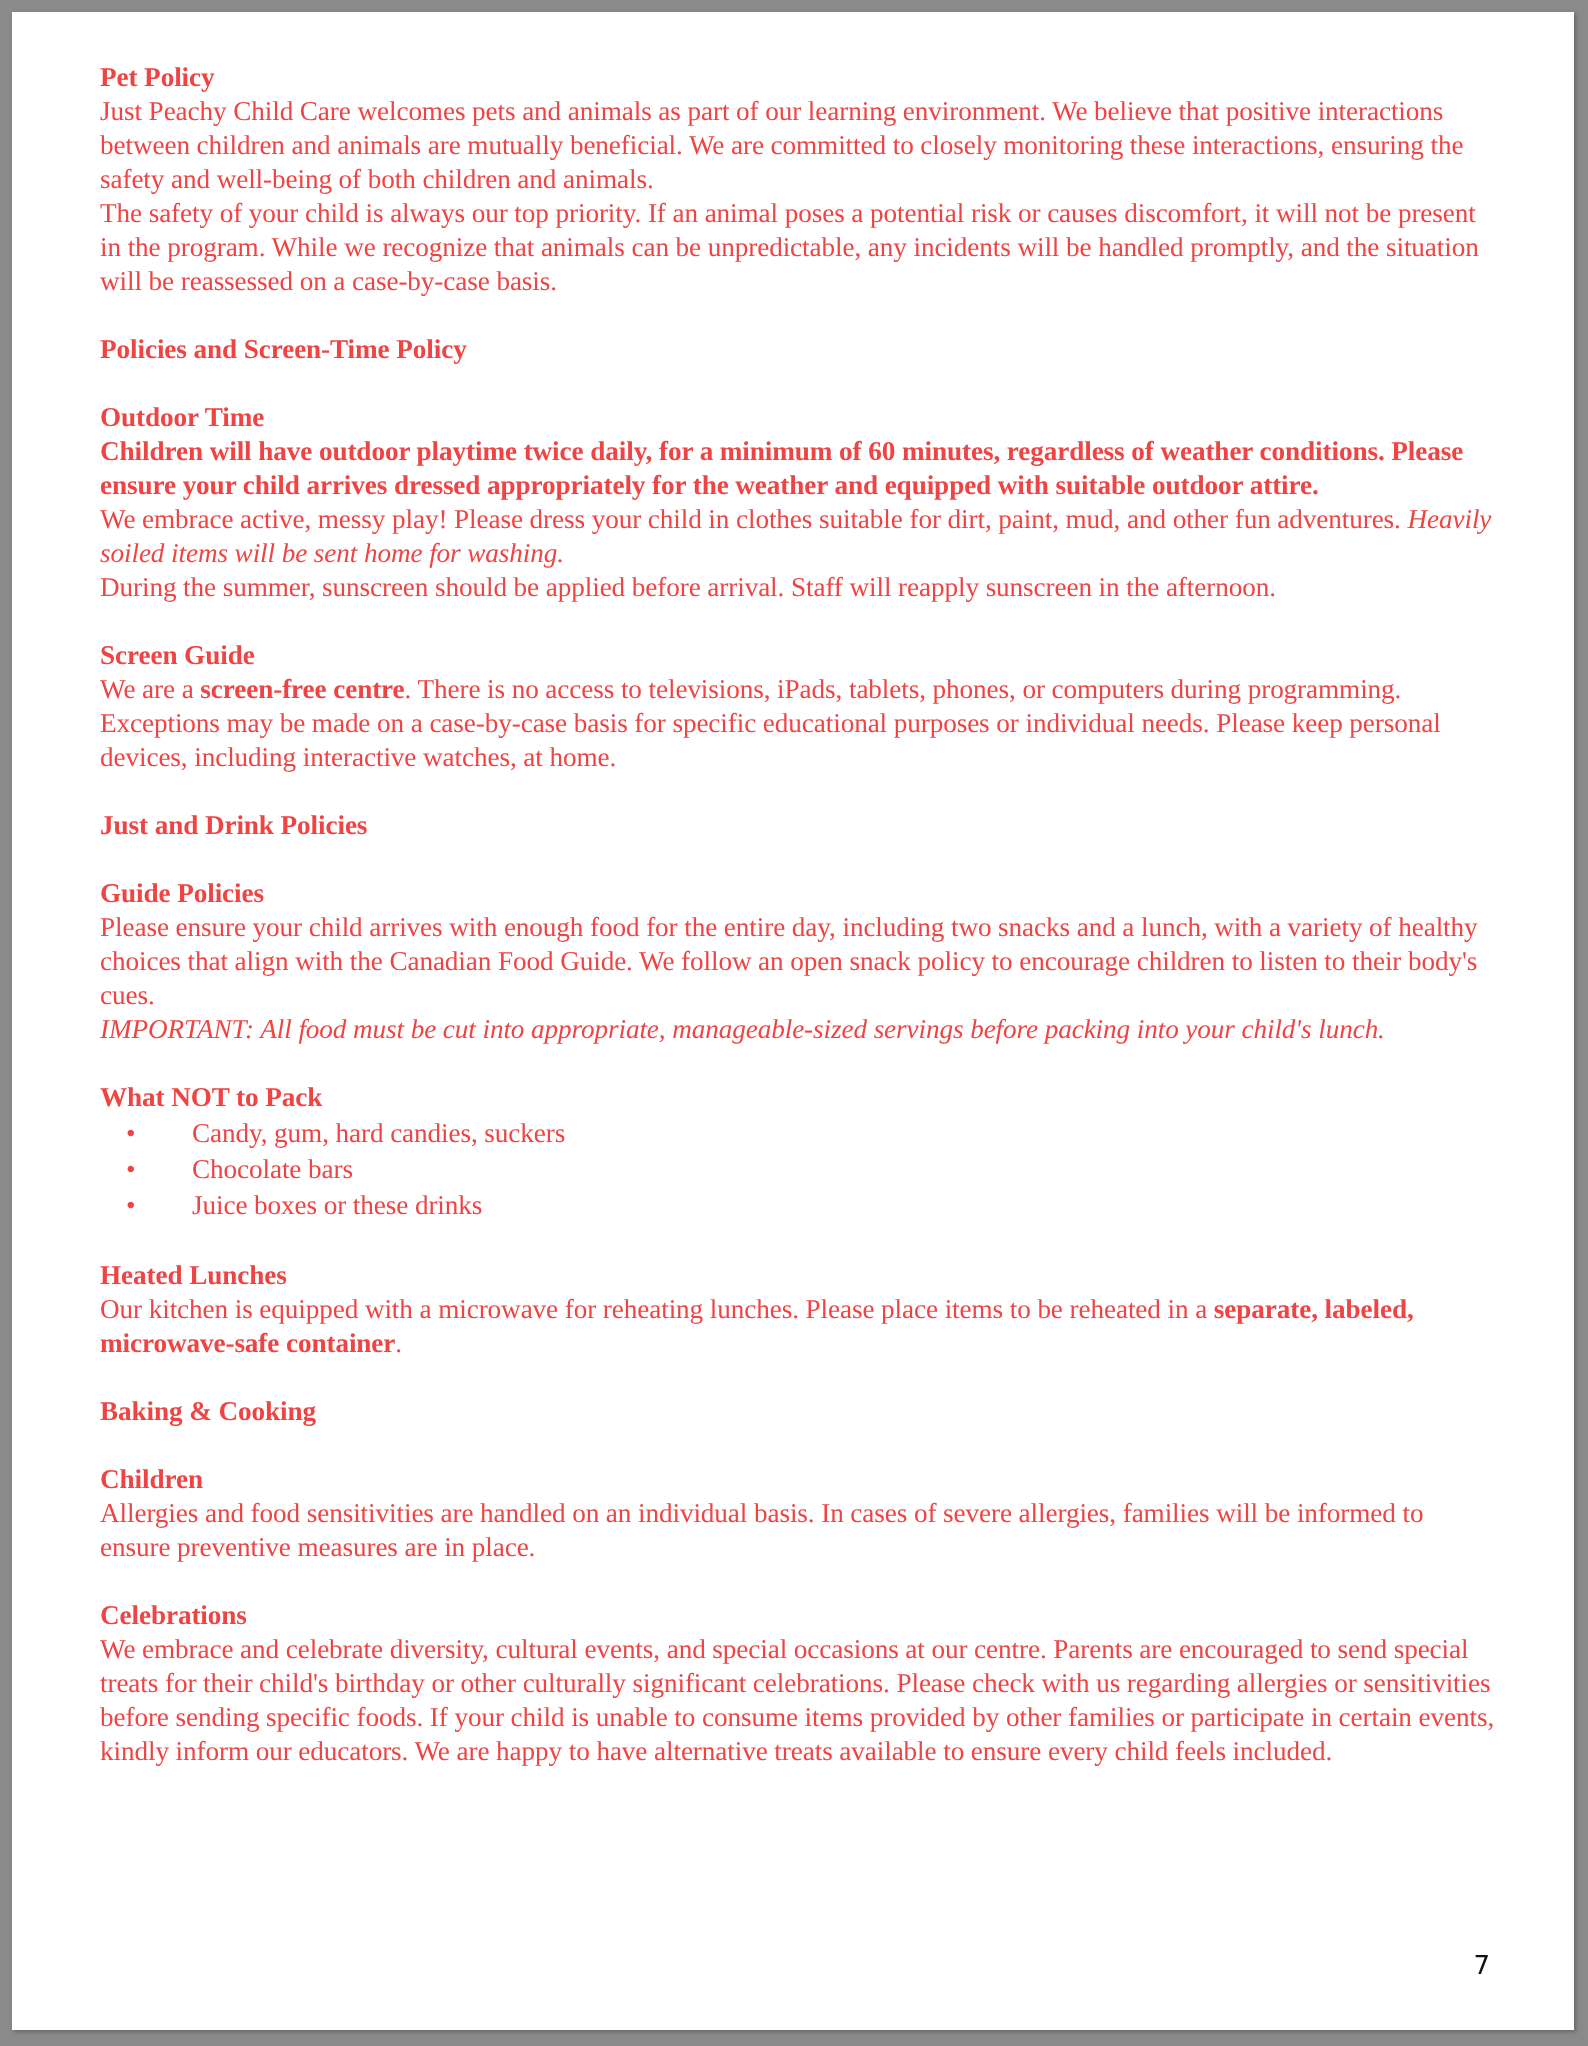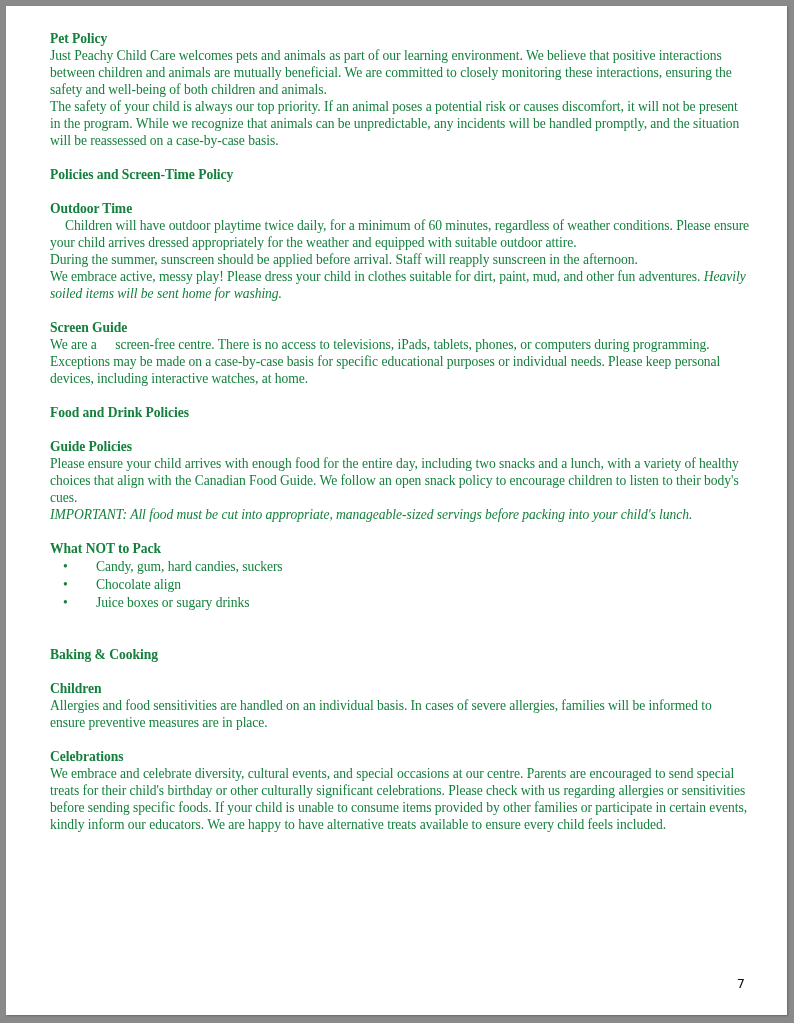--- a/index.html
+++ b/index.html
@@ -23,38 +23,38 @@
       box-shadow: 1px 1px 2px rgba(0,0,0,0.25);
     }
     .content {
       position: absolute;
       left: 44px;
       top: 24px;
       width: 700px;
       font-family: "Liberation Serif", "DejaVu Serif", serif;
       font-size: 13.6px;
       line-height: 17px;
-      color: #15803d;
+      color: #ef4444;
       letter-spacing: -0.05px;
     }
     .content p {
       margin: 0;
     }
     .heading {
       font-weight: bold;
       margin: 0;
     }
     .section-title {
       font-weight: bold;
       margin: 0;
     }
     .gap {
       height: 17px;
     }
-    b { font-weight: normal; margin-left: 15px; }
+    b { font-weight: bold; }
     i, .ital {
       font-style: italic;
     }
     ul.bullets {
       list-style: none;
       margin: 1px 0 0 0;
       padding: 0;
     }
     ul.bullets li {
       position: relative;
@@ -89,56 +89,60 @@
 
     <div class="gap"></div>
 
     <p class="section-title">Policies and Screen-Time Policy</p>
 
     <div class="gap"></div>
 
     <section>
       <p class="heading">Outdoor Time</p>
       <p><b>Children will have outdoor playtime twice daily, for a minimum of 60 minutes, regardless of weather conditions. Please ensure your child arrives dressed appropriately for the weather and equipped with suitable outdoor attire.</b></p>
+      <p><span>We embrace active, messy play! Please dress your child in clothes suitable for dirt, paint, mud, and other fun adventures. </span><span class="ital">Heavily soiled items will be sent home for washing.</span></p>
       <p>During the summer, sunscreen should be applied before arrival. Staff will reapply sunscreen in the afternoon.</p>
-      <p><span>We embrace active, messy play! Please dress your child in clothes suitable for dirt, paint, mud, and other fun adventures. </span><span class="ital">Heavily soiled items will be sent home for washing.</span></p>
     </section>
 
     <div class="gap"></div>
 
     <section>
       <p class="heading">Screen Guide</p>
       <p><span>We are a </span><b>screen-free centre</b><span>. There is no access to televisions, iPads, tablets, phones, or computers during programming. Exceptions may be made on a case-by-case basis for specific educational purposes or individual needs. Please keep personal devices, including interactive watches, at home.</span></p>
     </section>
 
     <div class="gap"></div>
 
-    <p class="section-title">Food and Drink Policies</p>
+    <p class="section-title">Just and Drink Policies</p>
 
     <div class="gap"></div>
 
     <section>
       <p class="heading">Guide Policies</p>
       <p>Please ensure your child arrives with enough food for the entire day, including two snacks and a lunch, with a variety of healthy choices that align with the Canadian Food Guide. We follow an open snack policy to encourage children to listen to their body's cues.</p>
       <p class="ital">IMPORTANT: All food must be cut into appropriate, manageable-sized servings before packing into your child's lunch.</p>
     </section>
 
     <div class="gap"></div>
 
     <section>
       <p class="heading">What NOT to Pack</p>
       <ul class="bullets">
         <li><span class="bullet">•</span><span>Candy, gum, hard candies, suckers</span></li>
-        <li><span class="bullet">•</span><span>Chocolate align</span></li>
-        <li><span class="bullet">•</span><span>Juice boxes or sugary drinks</span></li>
+        <li><span class="bullet">•</span><span>Chocolate bars</span></li>
+        <li><span class="bullet">•</span><span>Juice boxes or these drinks</span></li>
       </ul>
     </section>
 
     <div class="gap"></div>
 
+    <section>
+      <p class="heading">Heated Lunches</p>
+      <p><span>Our kitchen is equipped with a microwave for reheating lunches. Please place items to be reheated in a </span><b>separate, labeled, microwave-safe container</b><span>.</span></p>
+    </section>
 
     <div class="gap"></div>
 
     <section>
       <p class="heading">Baking &amp; Cooking</p>
     </section>
 
     <div class="gap"></div>
 
     <section>

